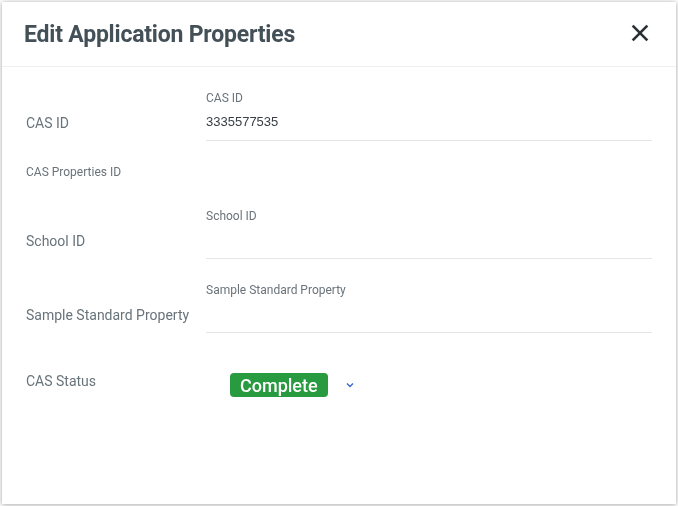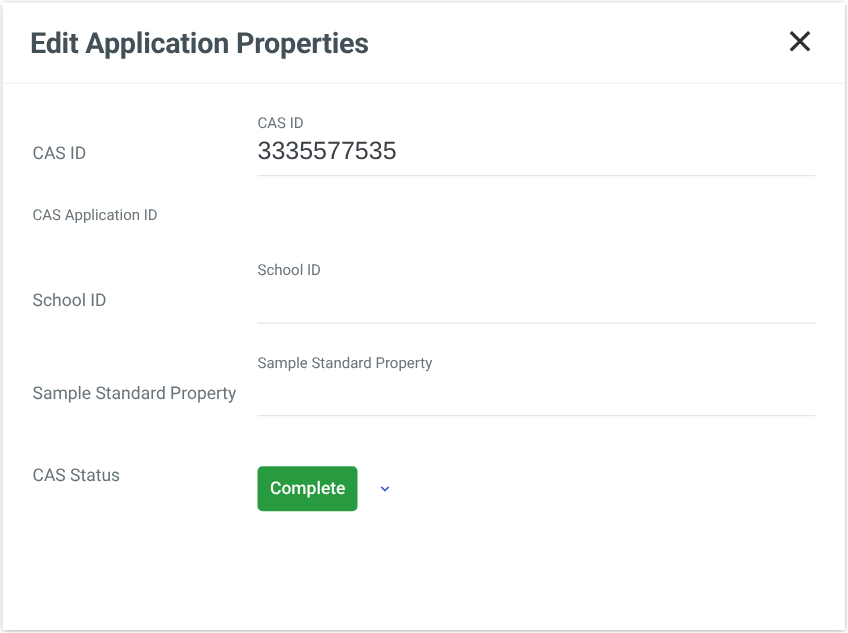--- a/index.html
+++ b/index.html
@@ -32,31 +32,32 @@
     width: 180px; font-size: 14px; color: #68737a; padding-bottom: 10px;
   }
   .field-wrap {
     flex: 1; position: relative;
   }
   .floating-label {
     display: block; font-size: 12px; color: #6a737a; margin-bottom: 6px;
   }
   .field-input {
     width: 100%; border: none; border-bottom: 1px solid #e3e6e8;
-    font-size: 20px; color: #3a4046; padding: 0 0 8px 0; height: 30px;
+    font-size: 13px; color: #3a4046; padding: 0 0 8px 0; height: 30px;
     background: transparent; outline: none;
   }
   .status-row {
     display: flex; padding: 40px 0 16px 0;
   }
   .status-row .row-label { padding-bottom: 0; }
   .chip {
     display: inline-flex; align-items: center; background: #289a3f; color: #fff;
-    font-size: 14px; height: 36px; padding: 0 10px; border-radius: 4px;
+    font-size: 18px; height: 24px; padding: 0 10px; border-radius: 4px;
     font-weight: 500;
+    margin-left: 24px;
   }
   .chip-caret {
     margin-left: 14px; width: 16px; height: 16px; display: inline-flex; align-items: center; justify-content: center;
     color: #3a60d0; cursor: pointer;
   }
   .chip-caret svg { width: 12px; height: 12px; stroke: #3a60d0; stroke-width: 2.5; fill: none; }
 </style>
 </head>
 <body>
 
@@ -79,21 +80,21 @@
     <div class="form-row">
       <div class="row-label">CAS ID</div>
       <div class="field-wrap">
         <label class="floating-label">CAS ID</label>
         <input type="text" class="field-input" value="3335577535" style="">
       </div>
     </div>
 
     <div class="form-row">
       <div class="field-wrap">
-        <label class="floating-label">CAS Application ID</label>
+        <label class="floating-label">CAS Properties ID</label>
       </div>
     </div>
 
     <div class="form-row">
       <div class="row-label">School ID</div>
       <div class="field-wrap">
         <label class="floating-label">School ID</label>
         <input type="text" class="field-input" value="" style="">
       </div>
     </div>

